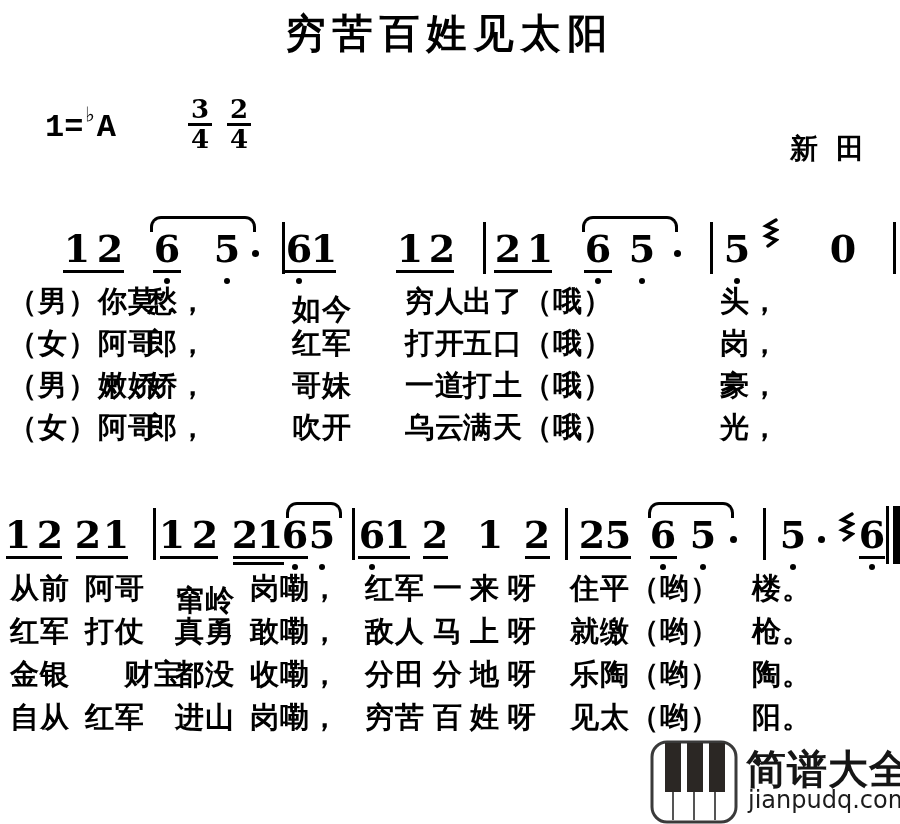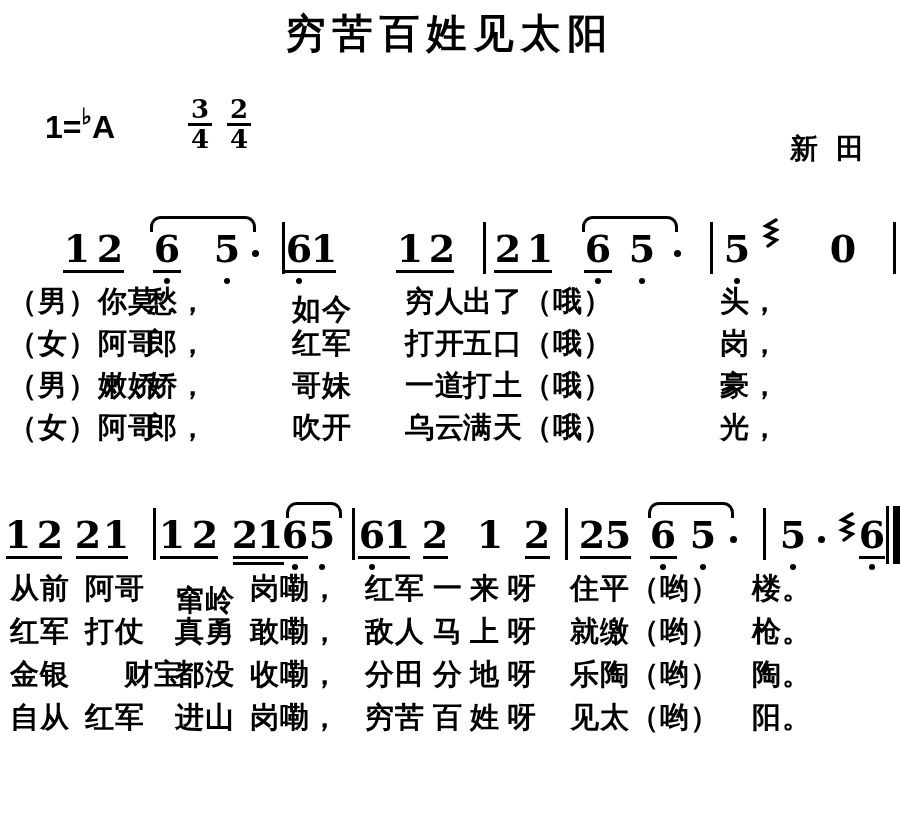--- a/index.html
+++ b/index.html
@@ -6,21 +6,21 @@
   #sheet{
     position:relative;width:900px;height:824px;background:#ffffff;
     overflow:hidden;color:#000;font-family:"DejaVu Sans","Liberation Sans",sans-serif;
   }
   .title{
     position:absolute;top:6px;left:0;width:100%;text-align:center;
     font-weight:700;font-size:40px;letter-spacing:7px;white-space:nowrap;
   }
   .keysig{
     position:absolute;left:45px;top:106px;
-    font-family:Liberation Sans, sans-serif;
+    font-family:Liberation Mono, monospace;
     font-weight:700;font-size:32px;line-height:1;white-space:nowrap;
   }
   .keysig .flat{font-size:22px;vertical-align:14px;font-weight:700;}
   .timesig{
     position:absolute;top:96px;width:34px;text-align:center;
     font-family:"DejaVu Serif","Liberation Serif",serif;font-weight:700;font-size:26px;line-height:27px;
   }
   .timesig .num{border-bottom:3px solid #000;display:inline-block;padding:0 3px;}
   .timesig .den{display:block;}
   .composer{
@@ -218,14 +218,29 @@
       <div class="lyric" style="left: 175px; top: 702px;">进山</div>
       <div class="lyric" style="left: 250px; top: 702px;">岗嘞，</div>
       <div class="lyric" style="left: 365px; top: 702px;">穷苦</div>
       <div class="lyric" style="left: 433px; top: 702px;">百</div>
       <div class="lyric" style="left: 470px; top: 702px;">姓</div>
       <div class="lyric" style="left: 507px; top: 702px;">呀</div>
       <div class="lyric" style="left: 570px; top: 702px;">见太（哟）</div>
       <div class="lyric" style="left: 752px; top: 702px;">阳。</div>
     </div>
 
+  <div class="wm">
+    <span class="wm-logo">
+      <svg width="88" height="84" viewBox="0 0 88 84">
+        <rect x="2" y="2" width="84" height="80" rx="15" fill="#ffffff" stroke="#3a3a3a" stroke-width="3"></rect>
+        <line x1="23" y1="50" x2="23" y2="80" stroke="#555" stroke-width="2"></line>
+        <line x1="44" y1="50" x2="44" y2="80" stroke="#555" stroke-width="2"></line>
+        <line x1="65" y1="50" x2="65" y2="80" stroke="#555" stroke-width="2"></line>
+        <rect x="15" y="3" width="16" height="49" fill="#2b2724"></rect>
+        <rect x="37" y="3" width="16" height="49" fill="#2b2724"></rect>
+        <rect x="59" y="3" width="16" height="49" fill="#2b2724"></rect>
+      </svg>
+    </span>
+    <span class="wm-name">简谱大全</span>
+    <span class="wm-url">jianpudq.com</span>
+  </div>
 
 </div>
 
 </body></html>

